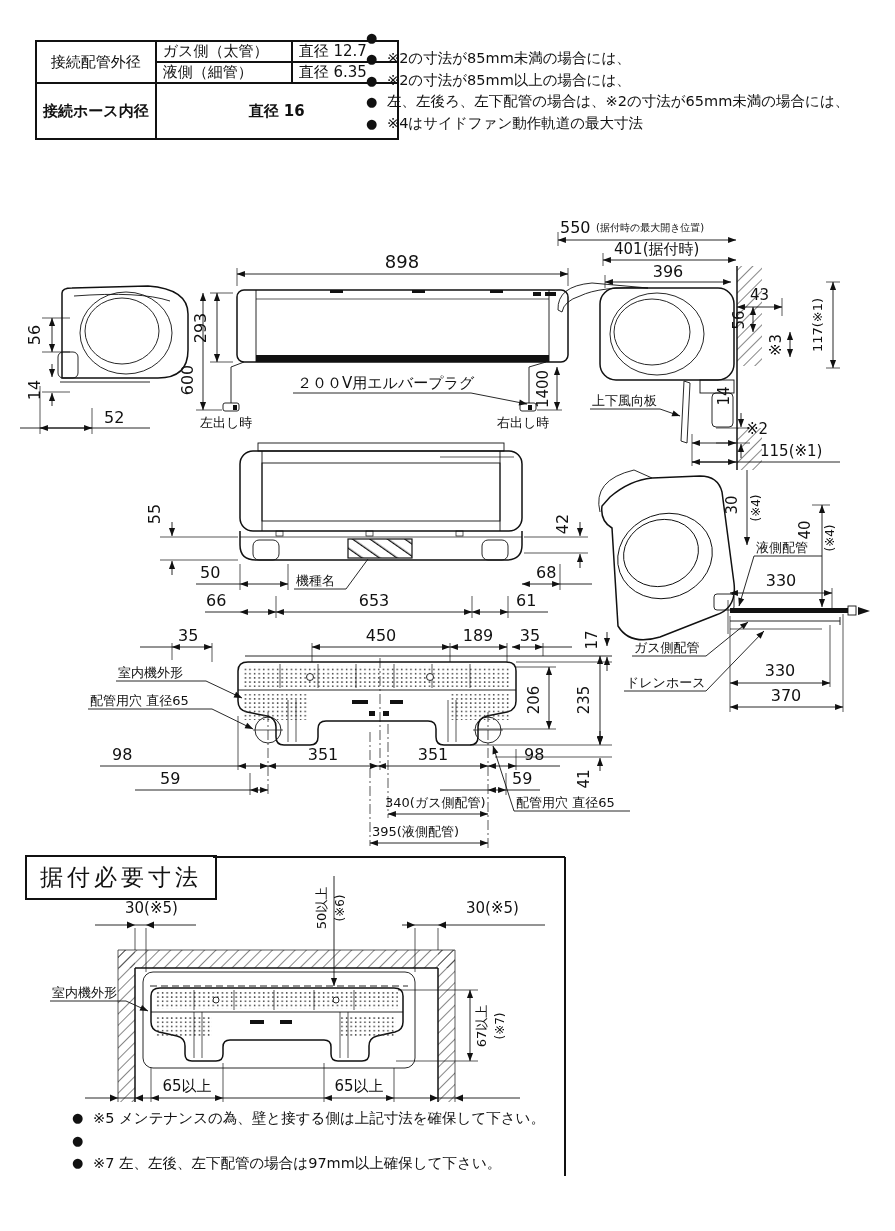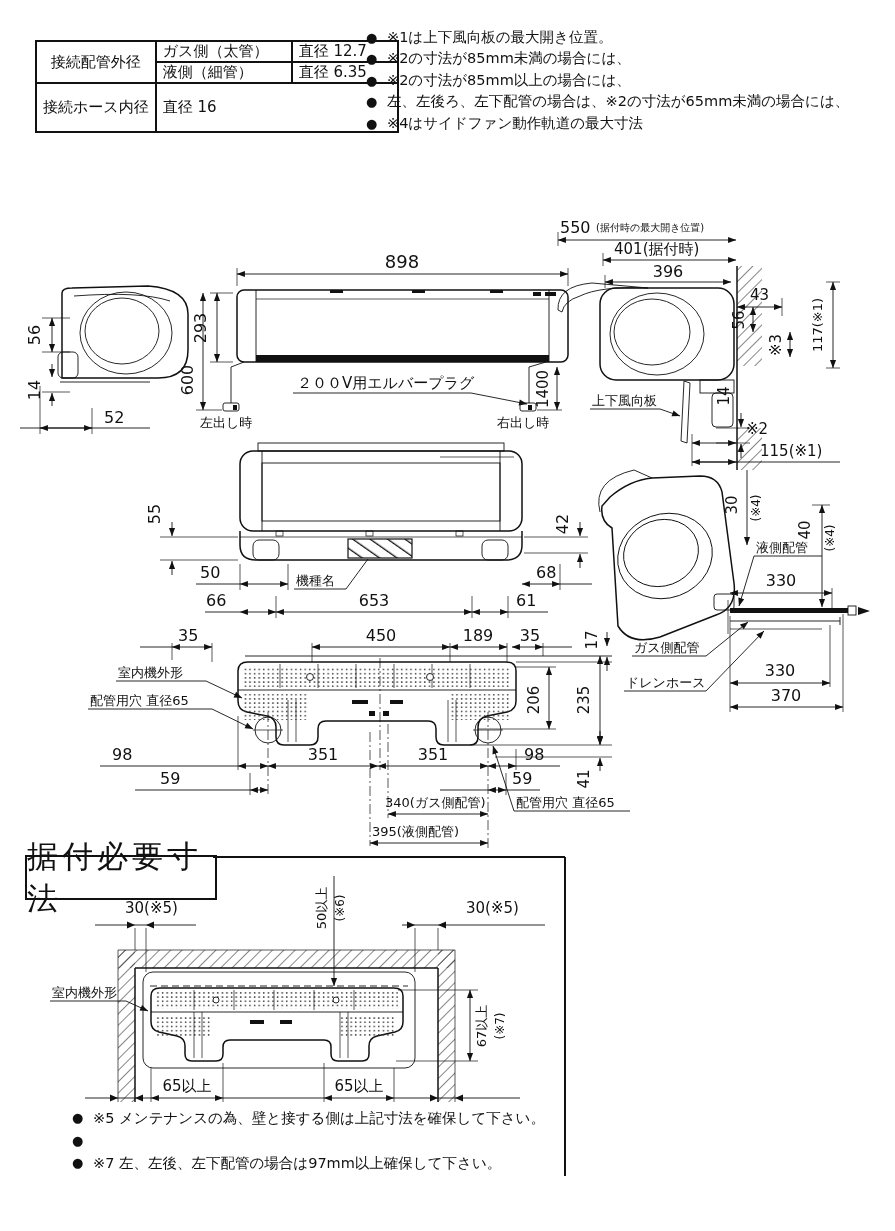--- a/index.html
+++ b/index.html
@@ -5,30 +5,30 @@
   html,body{margin:0;padding:0;background:#fff;}
   body{width:895px;height:1231px;position:relative;font-family:"DejaVu Sans",sans-serif;color:#111;}
   #stage{position:absolute;left:0;top:0;width:895px;height:1231px;}
   svg{position:absolute;left:0;top:0;}
   
   .spec-table{position:absolute;left:35px;top:40px;border-collapse:collapse;table-layout:fixed;}
   .spec-table td{border:2px solid #111;font-size:15px;padding:0 6px;white-space:nowrap;}
   .spec-table .c1{width:100px;text-align:center;}
   .spec-table .c2{width:122px;}
   .spec-table .c3{width:92px;}
-  .spec-table .vcen{text-align:left;}
+  .spec-table .vcen{text-align:center;}
   .spec-table tr{height:21px;}
-  .spec-table tr.tall{height:49px;}
+  .spec-table tr.tall{height:56px;font-weight:bold;}
   
   .notes-top{position:absolute;left:366px;top:27px;width:528px;}
   .note-line{display:flex;font-size:14.5px;line-height:21.4px;white-space:nowrap;}
   .note-line .bullet{width:21px;flex:0 0 21px;font-size:13px;}
   
   .sec-title{position:absolute;left:25px;top:855px;width:188px;height:41px;border:2.5px solid #111;
-             display:flex;align-items:center;justify-content:center;font-size:31px;letter-spacing:4px;}
+             display:flex;align-items:center;justify-content:center;font-size:23px;letter-spacing:4px;}
   
   .notes-bottom{position:absolute;left:72px;top:1107px;width:480px;}
   .notes-bottom .note-line{font-size:14.5px;line-height:22.5px;}
   
   .ln{stroke:#111;stroke-width:1.5;fill:none;}
   .lt{stroke:#111;stroke-width:0.9;fill:none;}
   .lx{stroke:#111;stroke-width:0.7;fill:none;}
   .dim{stroke:#111;stroke-width:0.9;fill:none;marker-start:url(#ar);marker-end:url(#ar);}
   .dime{stroke:#111;stroke-width:0.9;fill:none;marker-end:url(#ar);}
   .dash{stroke-dasharray:7 4;}
@@ -57,21 +57,20 @@
   <tr class="tall">
     <td class="c1">接続ホース内径</td>
     <td class="vcen" colspan="2">直径 16</td>
   </tr>
 </tbody>
     </table>
 
 <div class="notes-top">
   <div class="note-line">
         <span class="bullet">●</span>
-        <span>※1は上下風向板の最大開き位置。</span>
       </div>
   <div class="note-line">
         <span class="bullet">●</span>
         <span>※2の寸法が85mm未満の場合には、</span>
       </div>
   <div class="note-line">
         <span class="bullet">●</span>
         <span>※2の寸法が85mm以上の場合には、</span>
       </div>
   <div class="note-line">

